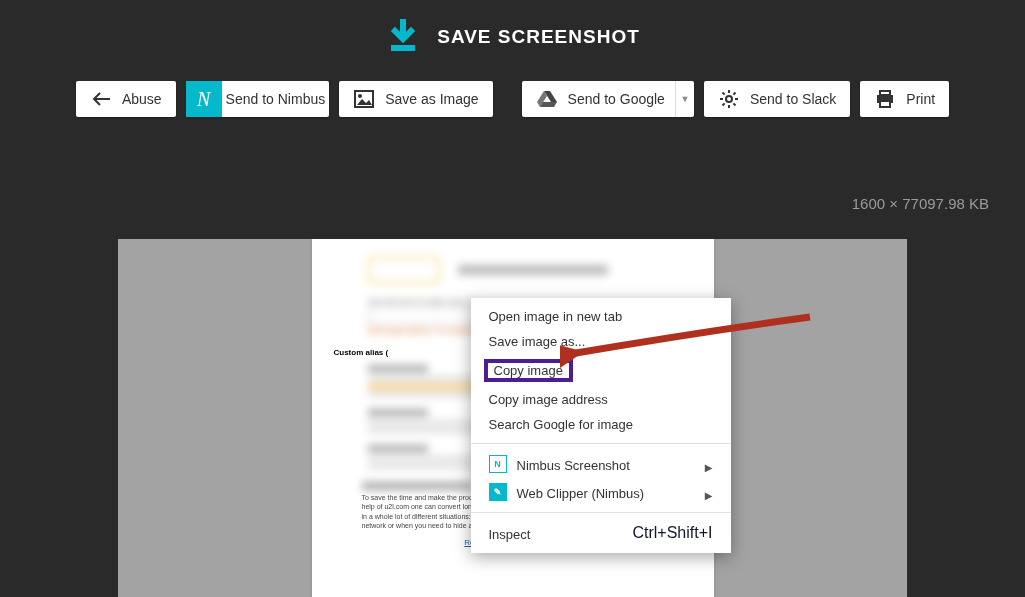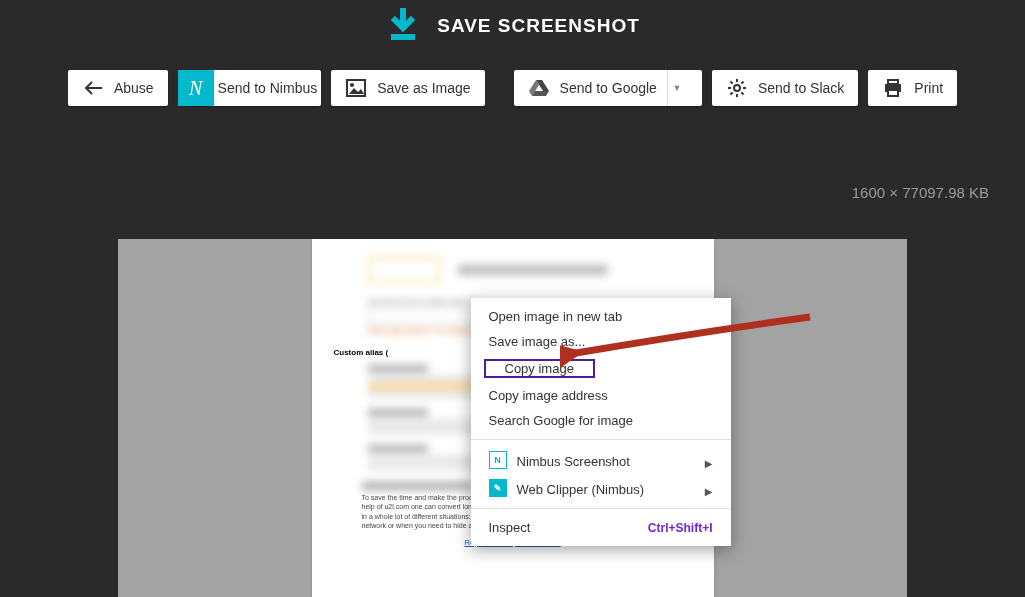--- a/index.html
+++ b/index.html
@@ -1,26 +1,26 @@
 <!DOCTYPE html>
 <html><head>
 <meta charset="utf-8">
 <style>
   html,body{margin:0;padding:0;width:1025px;height:597px;background:#2a2a2a;font-family:"Segoe UI",Arial,sans-serif;overflow:hidden;}
-  .header{display:flex;align-items:center;justify-content:center;gap:16px;padding-top:8px;}
+  .header{display:flex;align-items:center;justify-content:center;gap:16px;padding-top:19px;}
   .dl-icon{width:36px;height:36px;position:relative;display:flex;align-items:center;justify-content:center;}
   .dl-icon svg{display:block;}
   .title{color:#fff;font-size:19px;font-weight:700;letter-spacing:1px;}
   .toolbar{display:flex;justify-content:center;gap:10px;margin-top:26px;}
   .btn{background:#fff;border-radius:2px;height:36px;display:flex;align-items:center;padding:0 14px;gap:10px;color:#333;font-size:14px;cursor:pointer;box-shadow:0 1px 2px rgba(0,0,0,.3);}
   .btn .ico{width:22px;height:22px;display:flex;align-items:center;justify-content:center;}
   .btn.nimbus{padding:0;gap:0;}
   .btn.nimbus .ico{width:36px;height:36px;background:#05b8cc;color:#fff;font-style:italic;font-family:Georgia,serif;font-size:20px;}
   .btn.nimbus .lbl{padding:0 4px;}
-  .btn.google{padding-right:16px;margin-left:19px;}
+  .btn.google{padding-right:0;margin-left:19px;}
   .btn.google .caret{border-left:1px solid #ddd;width:18px;height:36px;display:flex;align-items:center;justify-content:center;color:#888;font-size:9px;}
   .meta{display:flex;justify-content:flex-end;color:#9a9a9a;font-size:15px;padding:0 36px;margin-top:78px;}
   .canvas{position:absolute;left:118px;right:118px;top:198px;bottom:0;background:#a3a3a3;overflow:hidden;margin-top:41px;}
   .page{position:absolute;left:50%;transform:translateX(-50%);top:0;width:402px;height:420px;background:#fff;box-shadow:0 0 4px rgba(0,0,0,.15);}
   .blur{filter:blur(4px);}
   .page-top{display:flex;padding:18px 56px 6px 56px;gap:18px;align-items:center;}
   .logo{width:70px;height:24px;background:linear-gradient(#fff,#fff),#f7b100;border:1px solid #f7b100;border-radius:3px;}
   .slogan{height:10px;width:150px;background:#bbb;border-radius:2px;}
   .form-area{padding:0 56px;font-size:8px;color:#555;}
   .tiny{font-size:8px;color:#555;margin:8px 0 2px 0;}
@@ -35,22 +35,22 @@
   .footer-txt{font-size:7px;color:#444;margin:0 50px;line-height:1.3;}
   .footer-txt .q{color:#000;font-weight:600;font-size:8px;margin-bottom:2px;}
   .footer-links{text-align:center;font-size:8px;margin-top:8px;}
   .footer-links a{color:#1a5fc7;text-decoration:underline;}
 
   .ctx{position:absolute;left:50%;margin-left:-42px;top:298px;width:260px;background:#fff;box-shadow:0 4px 16px rgba(0,0,0,.35);font-size:13px;color:#333;}
   .ctx .sec{padding:6px 0;}
   .ctx .sep{height:1px;background:#e2e2e2;}
   .ctx .item{padding:5px 18px;display:flex;align-items:flex-end;gap:10px;position:relative;cursor:pointer;}
   .ctx .item .arr{margin-left:auto;color:#555;font-size:10px;}
-  .ctx .item .sc{margin-left:auto;color:#6d28d9;font-size:12px;font-weight:bold;}
-  .ctx .item.hl .txt{border:2px solid #4c1d95;padding:0 19px;margin-left:-5px;}
+  .ctx .item .sc{margin-left:auto;color:#0f172a;font-size:16px;}
+  .ctx .item.hl .txt{border:4px solid #4c1d95;padding:0 6px;margin-left:-5px;}
   .ctx .ext-ico{width:16px;height:16px;border:1px solid #888;display:flex;align-items:center;justify-content:center;font-size:9px;font-weight:700;}
   .arrow-svg{position:absolute;left:560px;top:312px;pointer-events:none;}
 </style>
 </head>
 <body>
 
 <div class="header">
   <div class="dl-icon">
     <svg width="36" height="36" viewBox="0 0 36 36">
       <path d="M18 2 L18 18 M10 12 L18 20 L26 12" stroke="#05b8cc" stroke-width="6" fill="none" stroke-linecap="square"></path>

